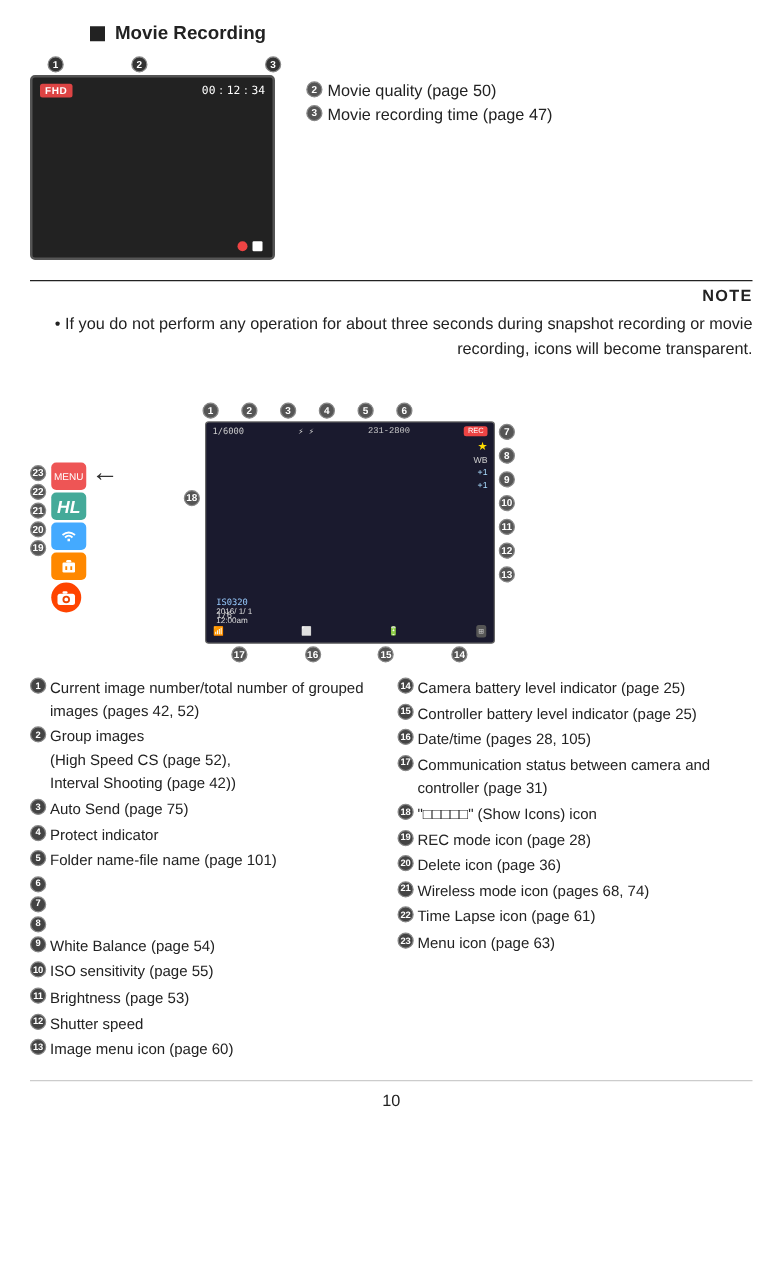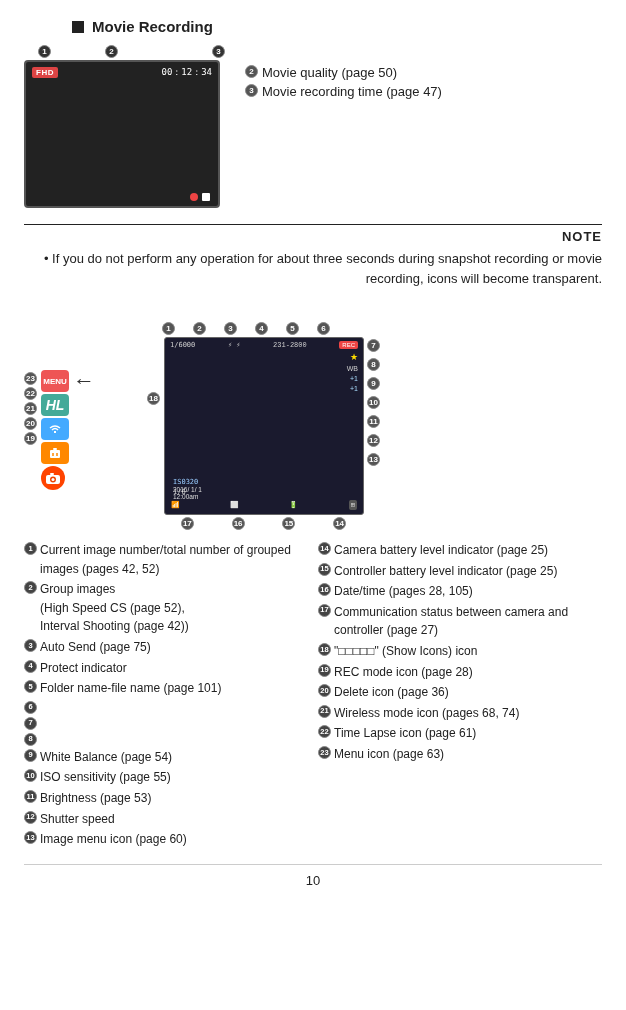--- a/index.html
+++ b/index.html
@@ -171,30 +171,30 @@
     }
     .snap-icon-box {
       width: 28px;
       height: 22px;
       border-radius: 4px;
       display: flex;
       align-items: center;
       justify-content: center;
       font-size: 10px;
       color: #fff;
-      font-weight: bold;
+      font-weight: normal;
       position: relative;
     }
     .snap-icon-menu { background: #e55; }
     .snap-icon-hl { background: #4a9; color: #fff; font-style: italic; }
     .snap-icon-wifi { background: #4af; }
     .snap-icon-del { background: #f80; }
     .snap-icon-cam { background: #f40; border-radius: 50%; width: 24px; height: 24px; }
     .snap-screen {
-      width: 200px;
+      width: 232px;
       height: 178px;
       background: #1a1a2e;
       border: 1.5px solid #666;
       border-radius: 3px;
       position: relative;
       overflow: hidden;
     }
     .snap-top-row {
       display: flex;
       align-items: center;
@@ -534,21 +534,21 @@
         <div class="desc-item" style="align-items:flex-start;">
           <span class="desc-num">15</span>
           <span>Controller battery level indicator (page 25)</span>
         </div>
         <div class="desc-item">
           <span class="desc-num">16</span>
           <span>Date/time (pages 28, 105)</span>
         </div>
         <div class="desc-item" style="align-items:flex-start;">
           <span class="desc-num">17</span>
-          <span>Communication status between camera and controller (page 27)</span>
+          <span>Communication status between camera and controller (page 31)</span>
         </div>
         <div class="desc-item">
           <span class="desc-num">18</span>
           <span>"□□□□□" (Show Icons) icon</span>
         </div>
         <div class="desc-item">
           <span class="desc-num">19</span>
           <span>REC mode icon (page 28)</span>
         </div>
         <div class="desc-item">

